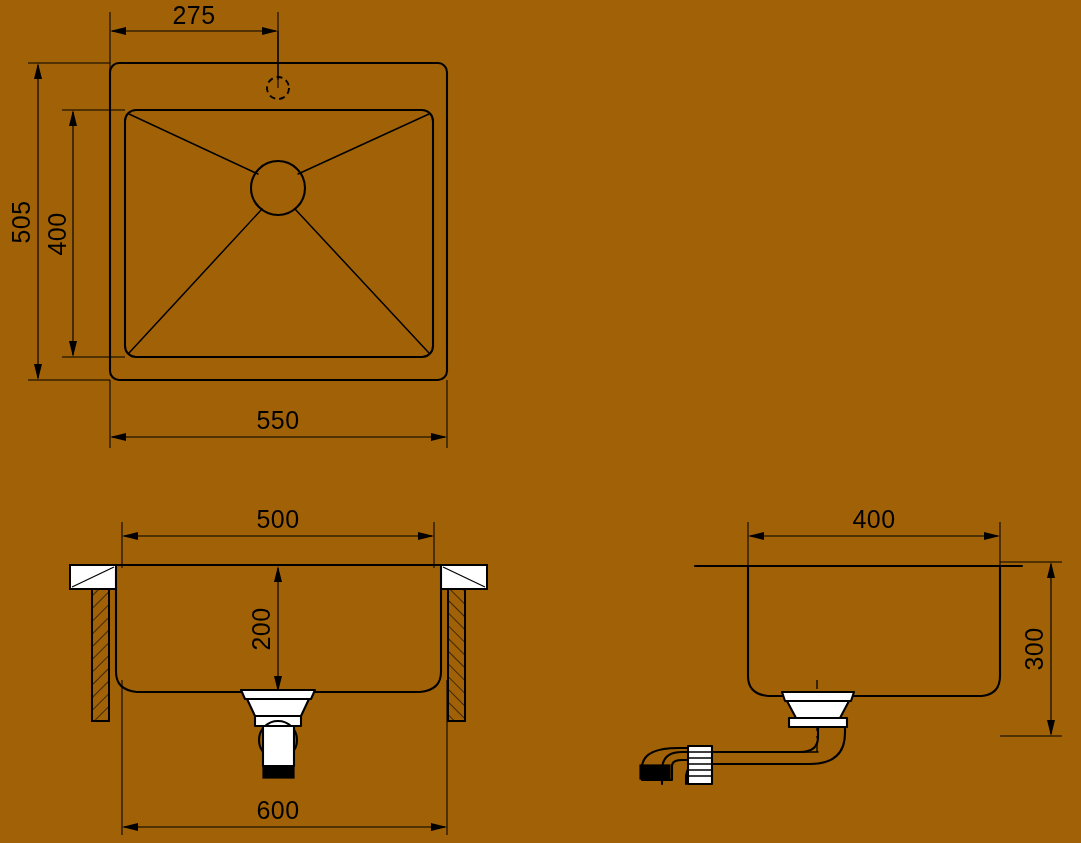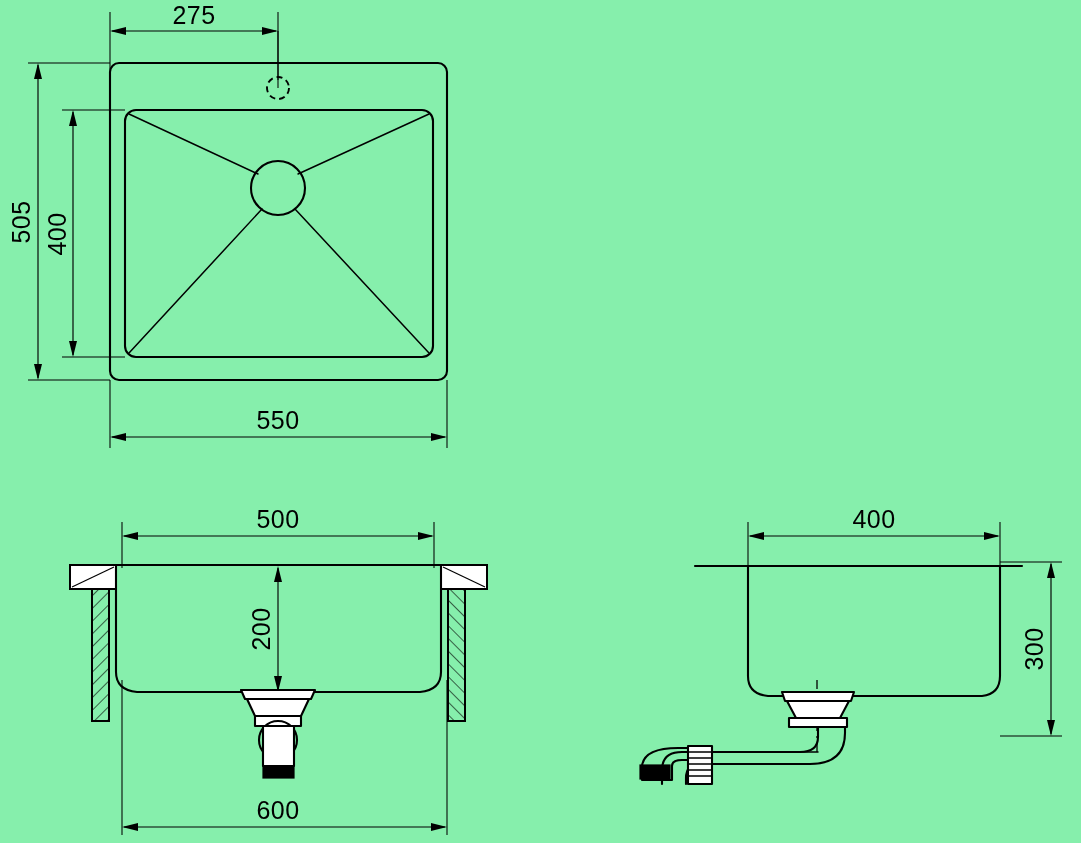--- a/index.html
+++ b/index.html
@@ -8,21 +8,21 @@
     padding: 0;
     background: #ffffff;
   }
   body {
     font-family: "Liberation Sans", sans-serif;
   }
   #drawing-root {
     position: relative;
     width: 1081px;
     height: 843px;
-    background: #86efac;
+    background: #a16207;
     overflow: hidden;
   }
   svg#tech-drawing {
     display: block;
     width: 1081px;
     height: 843px;
   }
   .obj-line {
     fill: none;
     stroke: #000000;

